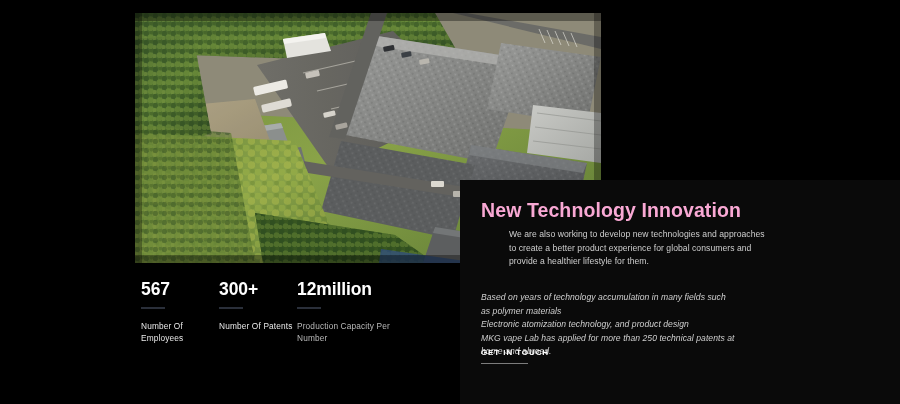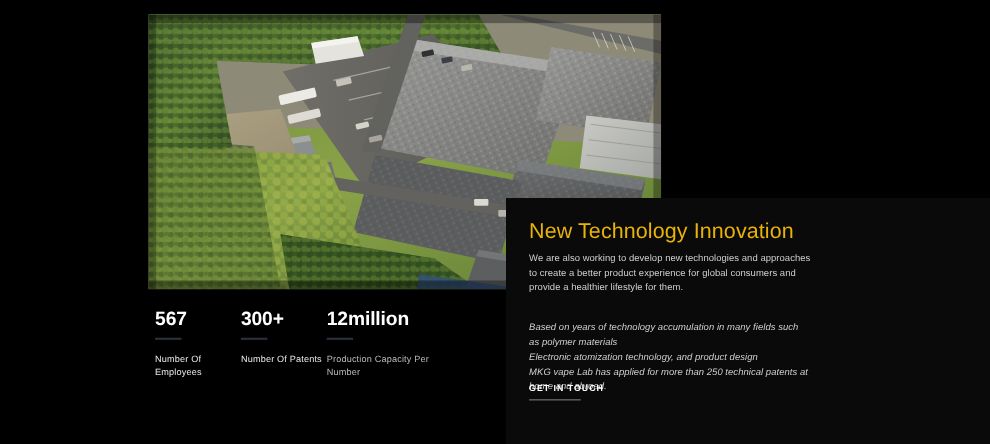--- a/index.html
+++ b/index.html
@@ -42,36 +42,36 @@
     width: 440px;
     height: 224px;
     background: #0a0a0a;
   }
 
   .heading {
     position: absolute;
     left: 21px;
     top: 19px;
     font-size: 19.5px;
-    font-weight: normal;
-    color: #eab308;
+    font-weight: bold;
+    color: #f9a8d4;
     letter-spacing: 0.1px;
     white-space: nowrap;
   }
 
   .para {
     position: absolute;
     left: 21px;
     width: 256px;
     font-size: 8.6px;
     line-height: 13.6px;
     color: #cfcfcf;
     letter-spacing: 0.05px;
   }
-  .para-1 { top: 48px; }
+  .para-1 { top: 48px; margin-left: 28px; }
   .para-2 { top: 111px; font-style: italic; }
 
   .cta {
     position: absolute;
     left: 21px;
     top: 168px;
     display: inline-block;
     cursor: pointer;
   }
   .cta-label {

